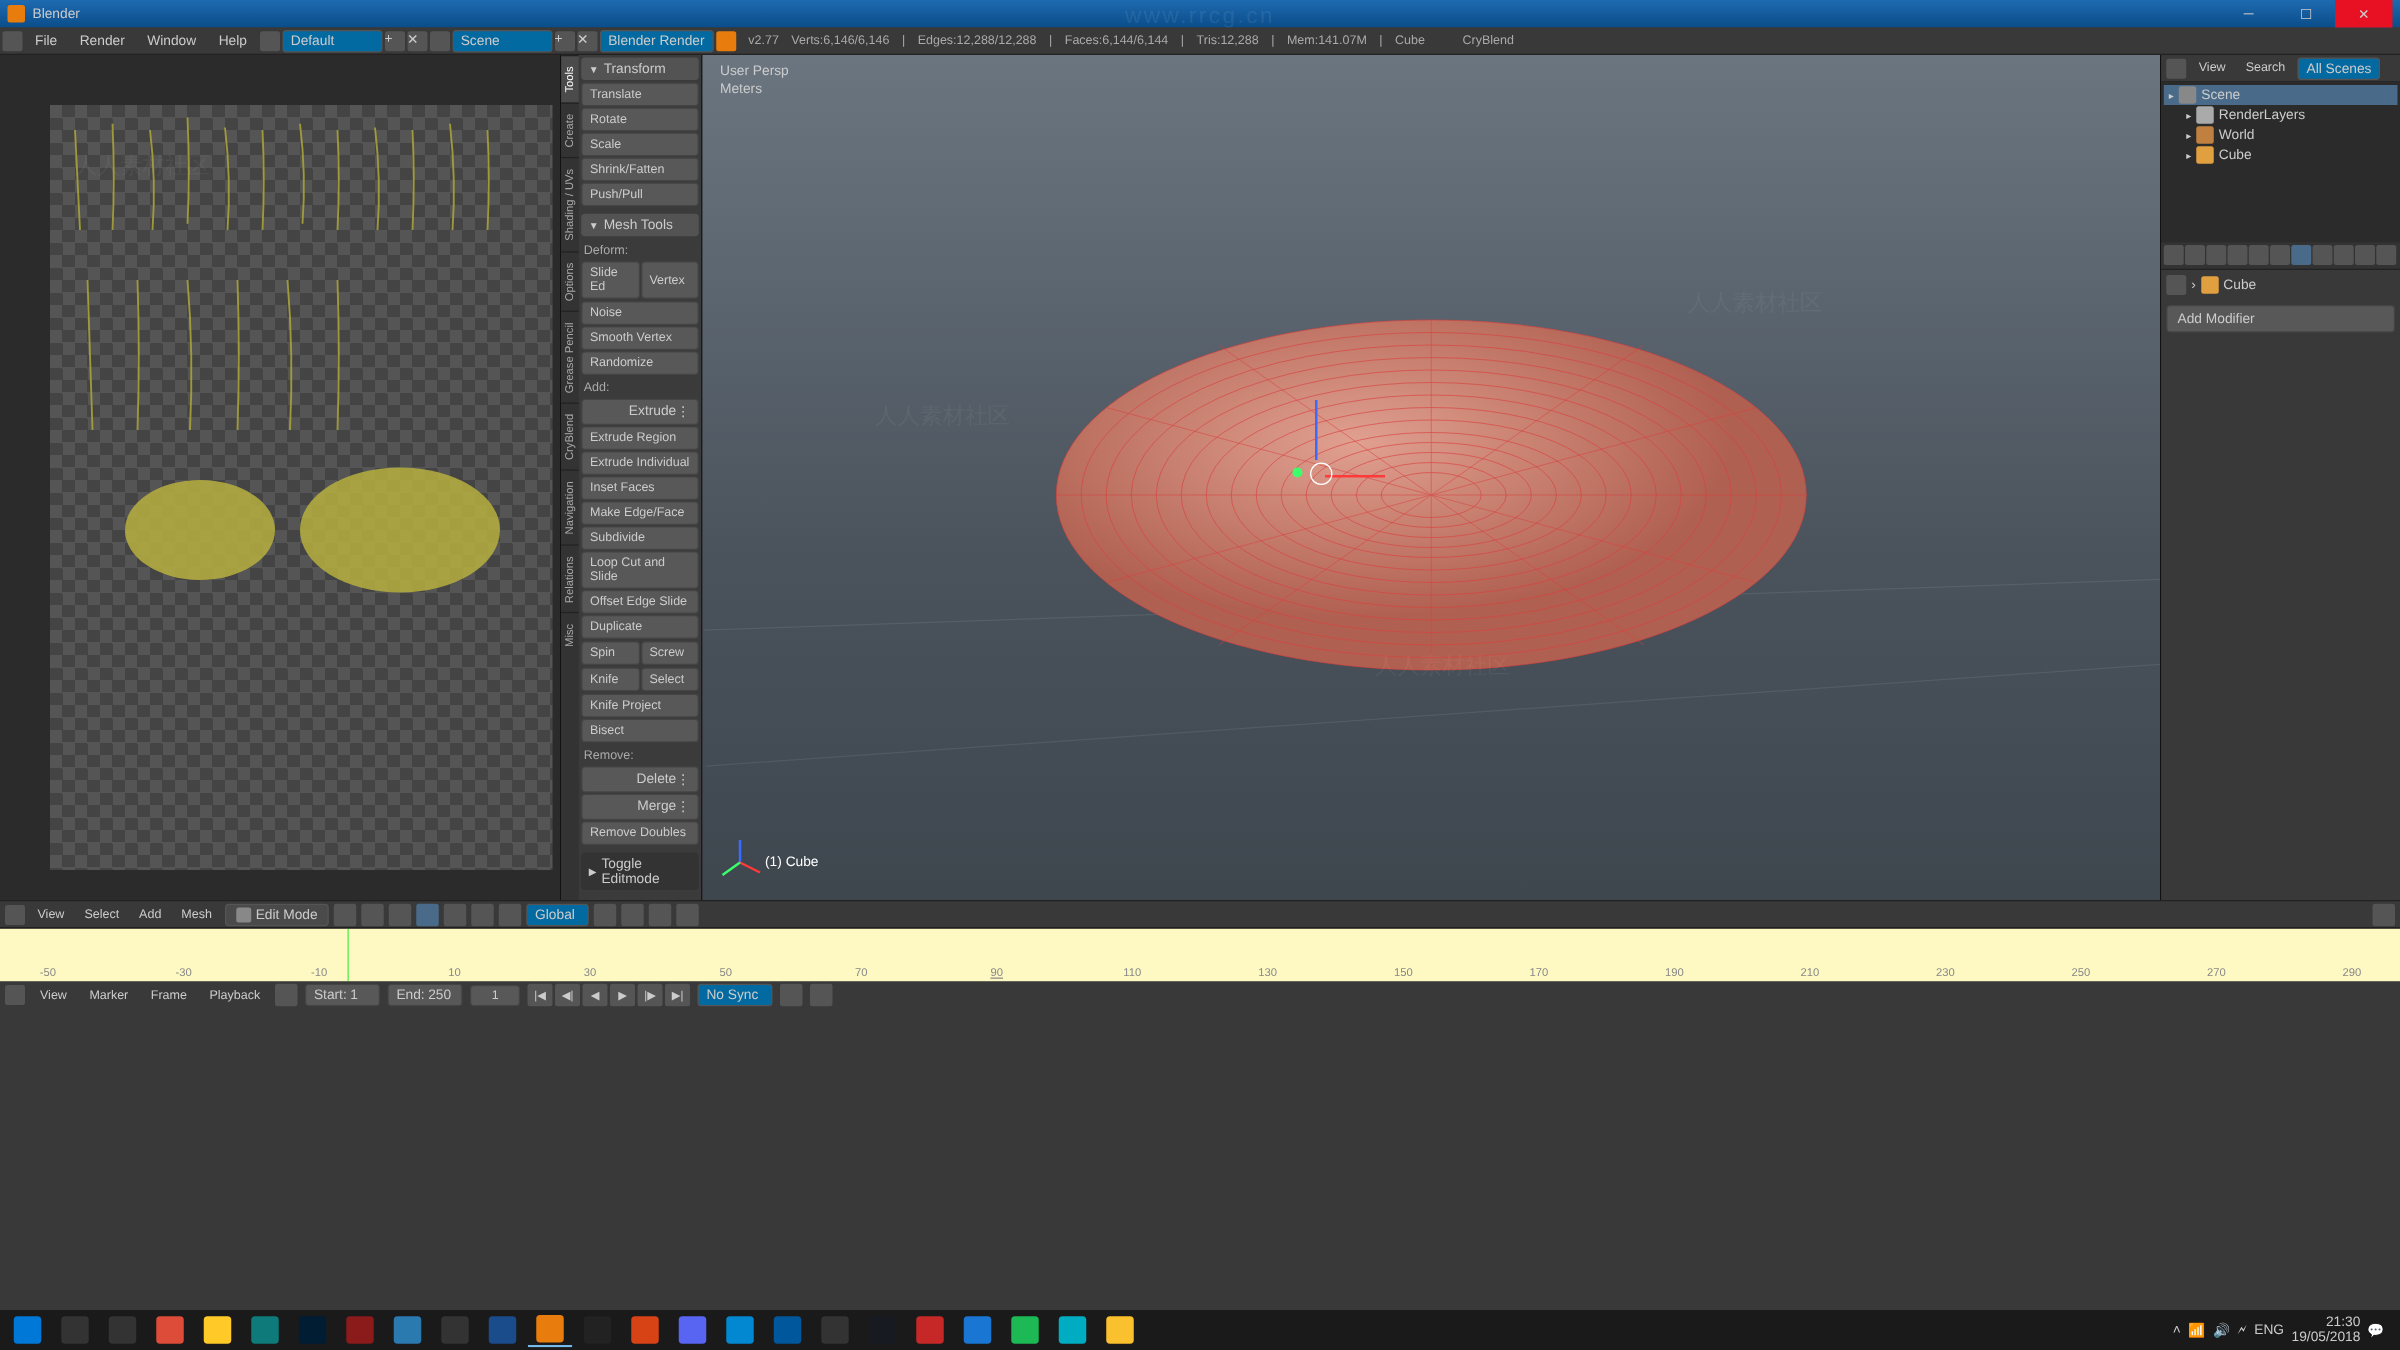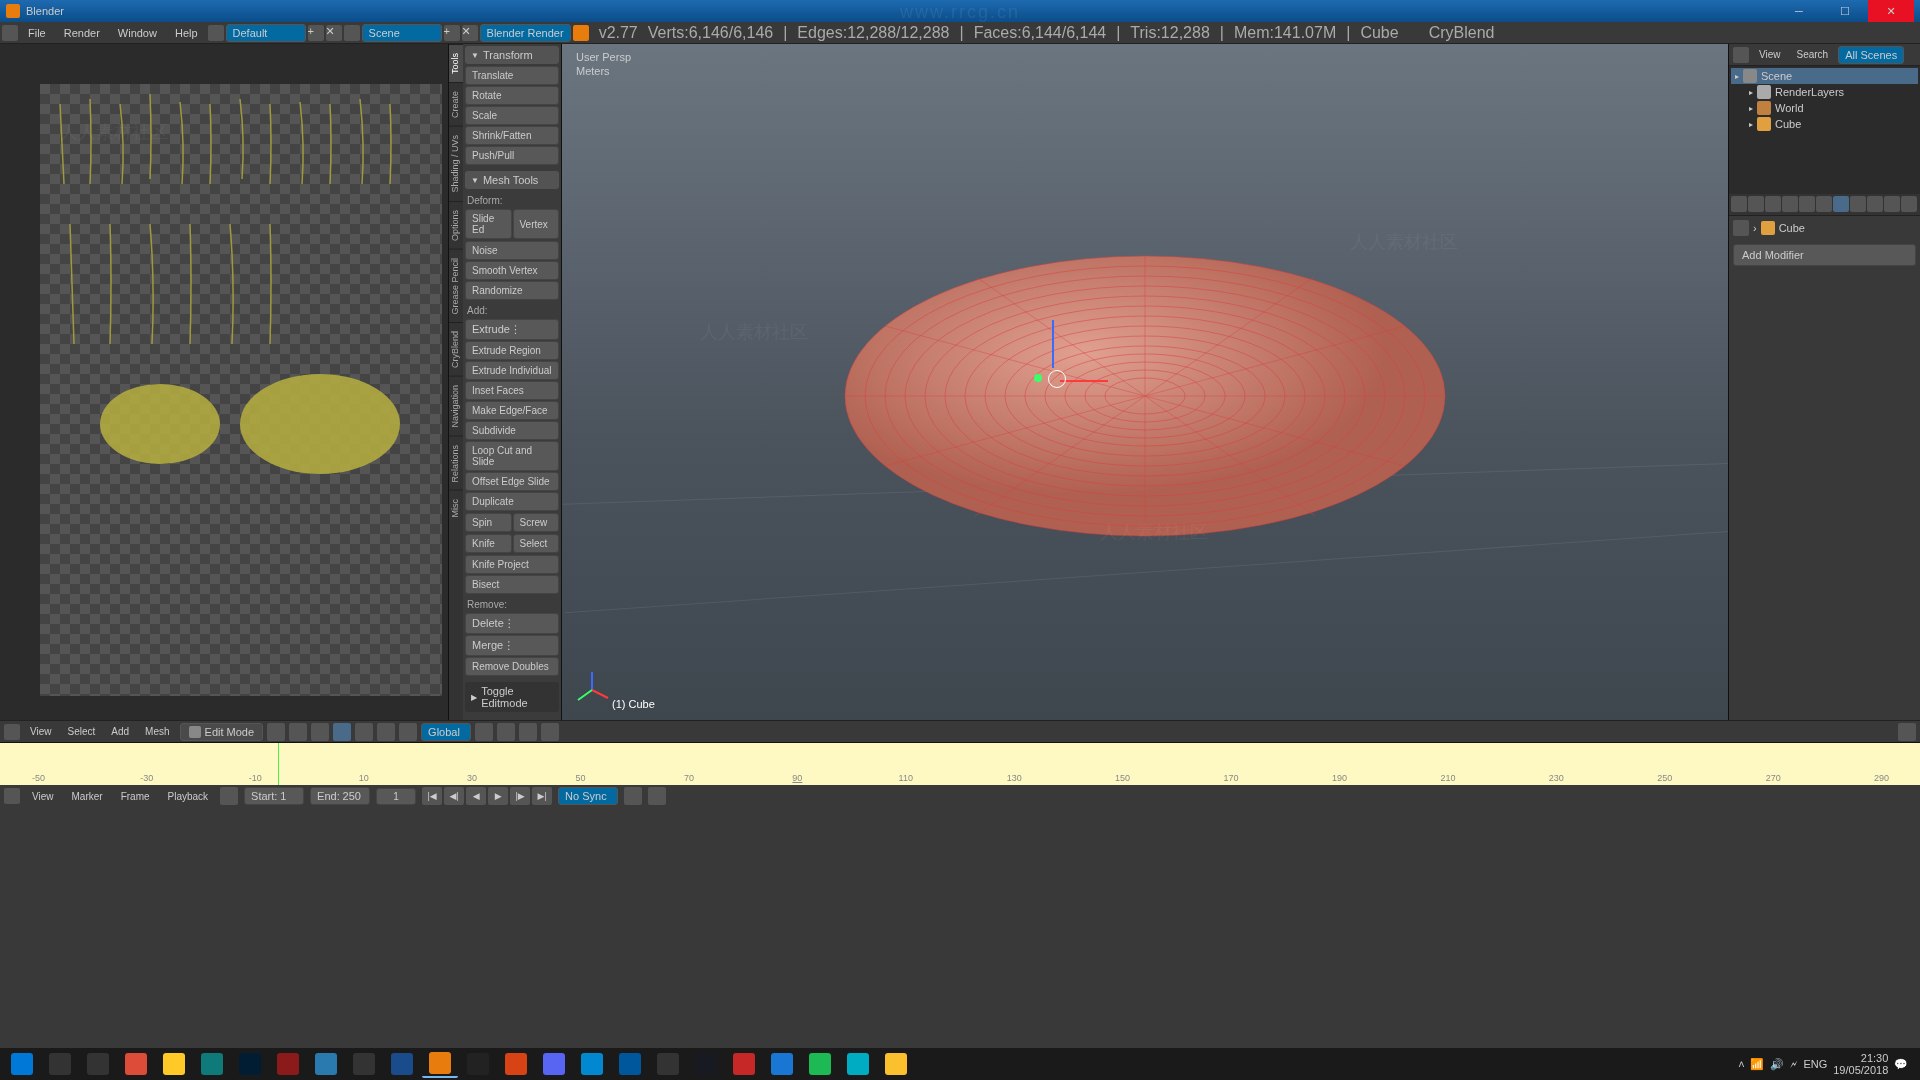--- a/index.html
+++ b/index.html
@@ -9,39 +9,39 @@
 .titlebar .logo{width:14px;height:14px;background:#e87d0d;border-radius:2px;margin-right:6px}
 .titlebar .spacer{flex:1}
 .winbtn{width:46px;height:22px;display:flex;align-items:center;justify-content:center}
 .winbtn.close{background:#e81123}
 
 .header{height:22px;background:#393939;display:flex;align-items:center;border-bottom:1px solid #222;padding:0 2px;gap:2px}
 .hdr-icon{width:16px;height:16px;background:#555;border-radius:2px}
 .menu-item{padding:3px 8px;border-radius:2px}
 .hdr-dd{background:#0369a1;border:1px solid #555;border-radius:3px;padding:2px 6px;min-width:80px;display:flex;align-items:center;gap:4px}
 .hdr-btn{width:16px;height:16px;background:#555;border-radius:2px}
-.stats{color:#aaa;font-size:16px;padding-left:8px}
+.stats{color:#aaa;font-size:10px;padding-left:8px}
 
 .main{display:flex;height:676px;background:#393939}
 .left-panel{width:449px;background:#2b2b2b;display:flex;flex-direction:column;border-right:1px solid #111}
 .tool-panel{width:113px;background:#3b3b3b;border-right:1px solid #111;display:flex}
 .tool-tabs{width:14px;background:#333;display:flex;flex-direction:column}
 .tool-tab{writing-mode:vertical-rl;transform:rotate(180deg);padding:8px 1px;font-size:9px;color:#aaa;border-bottom:1px solid #222;cursor:pointer;text-align:center}
 .tool-tab.active{background:#4b4b4b;color:#fff}
 .tool-content{flex:1;overflow-y:auto;padding:2px}
 .panel-header{background:#535353;padding:3px 6px;border-radius:3px;margin-bottom:2px;display:flex;align-items:center;gap:4px;font-size:10px}
 .panel-header .tri{font-size:8px}
 .tool-btn{background:#585858;border:1px solid #444;border-radius:3px;padding:3px 6px;margin:1px 0;font-size:10px;cursor:pointer;display:block;width:100%;text-align:left}
-.tool-btn.dd{display:flex;justify-content:flex-start}
+.tool-btn.dd{display:flex;justify-content:flex-end}
 .tool-label{font-size:10px;color:#aaa;padding:4px 2px 2px}
 .tool-row{display:flex;gap:1px}
 .tool-row .tool-btn{flex:1}
 .viewport{flex:1;background:linear-gradient(#6b7580 0%,#4a535c 60%,#3e464e 100%);position:relative;overflow:hidden}
 .vp-info{position:absolute;top:6px;left:14px;color:#ddd;font-size:10px;line-height:14px}
-.vp-obj{position:absolute;bottom:10px;left:50px;color:#fff;font-size:11px}
+.vp-obj{position:absolute;bottom:24px;left:50px;color:#fff;font-size:11px}
 .right-panel{width:192px;background:#393939;border-left:1px solid #111;display:flex;flex-direction:column}
 
 .outliner{height:150px;border-bottom:1px solid #111}
 .out-hdr{height:22px;background:#393939;display:flex;align-items:center;padding:0 4px;gap:4px;border-bottom:1px solid #222}
 .out-tree{background:#2b2b2b;padding:2px;height:128px}
 .tree-row{display:flex;align-items:center;padding:1px 2px;gap:4px;font-size:10px}
 .tree-row.sel{background:#4a6a8a}
 .tree-icon{width:14px;height:14px;border-radius:2px}
 .ti-scene{background:#888}
 .ti-layers{background:#aaa}

